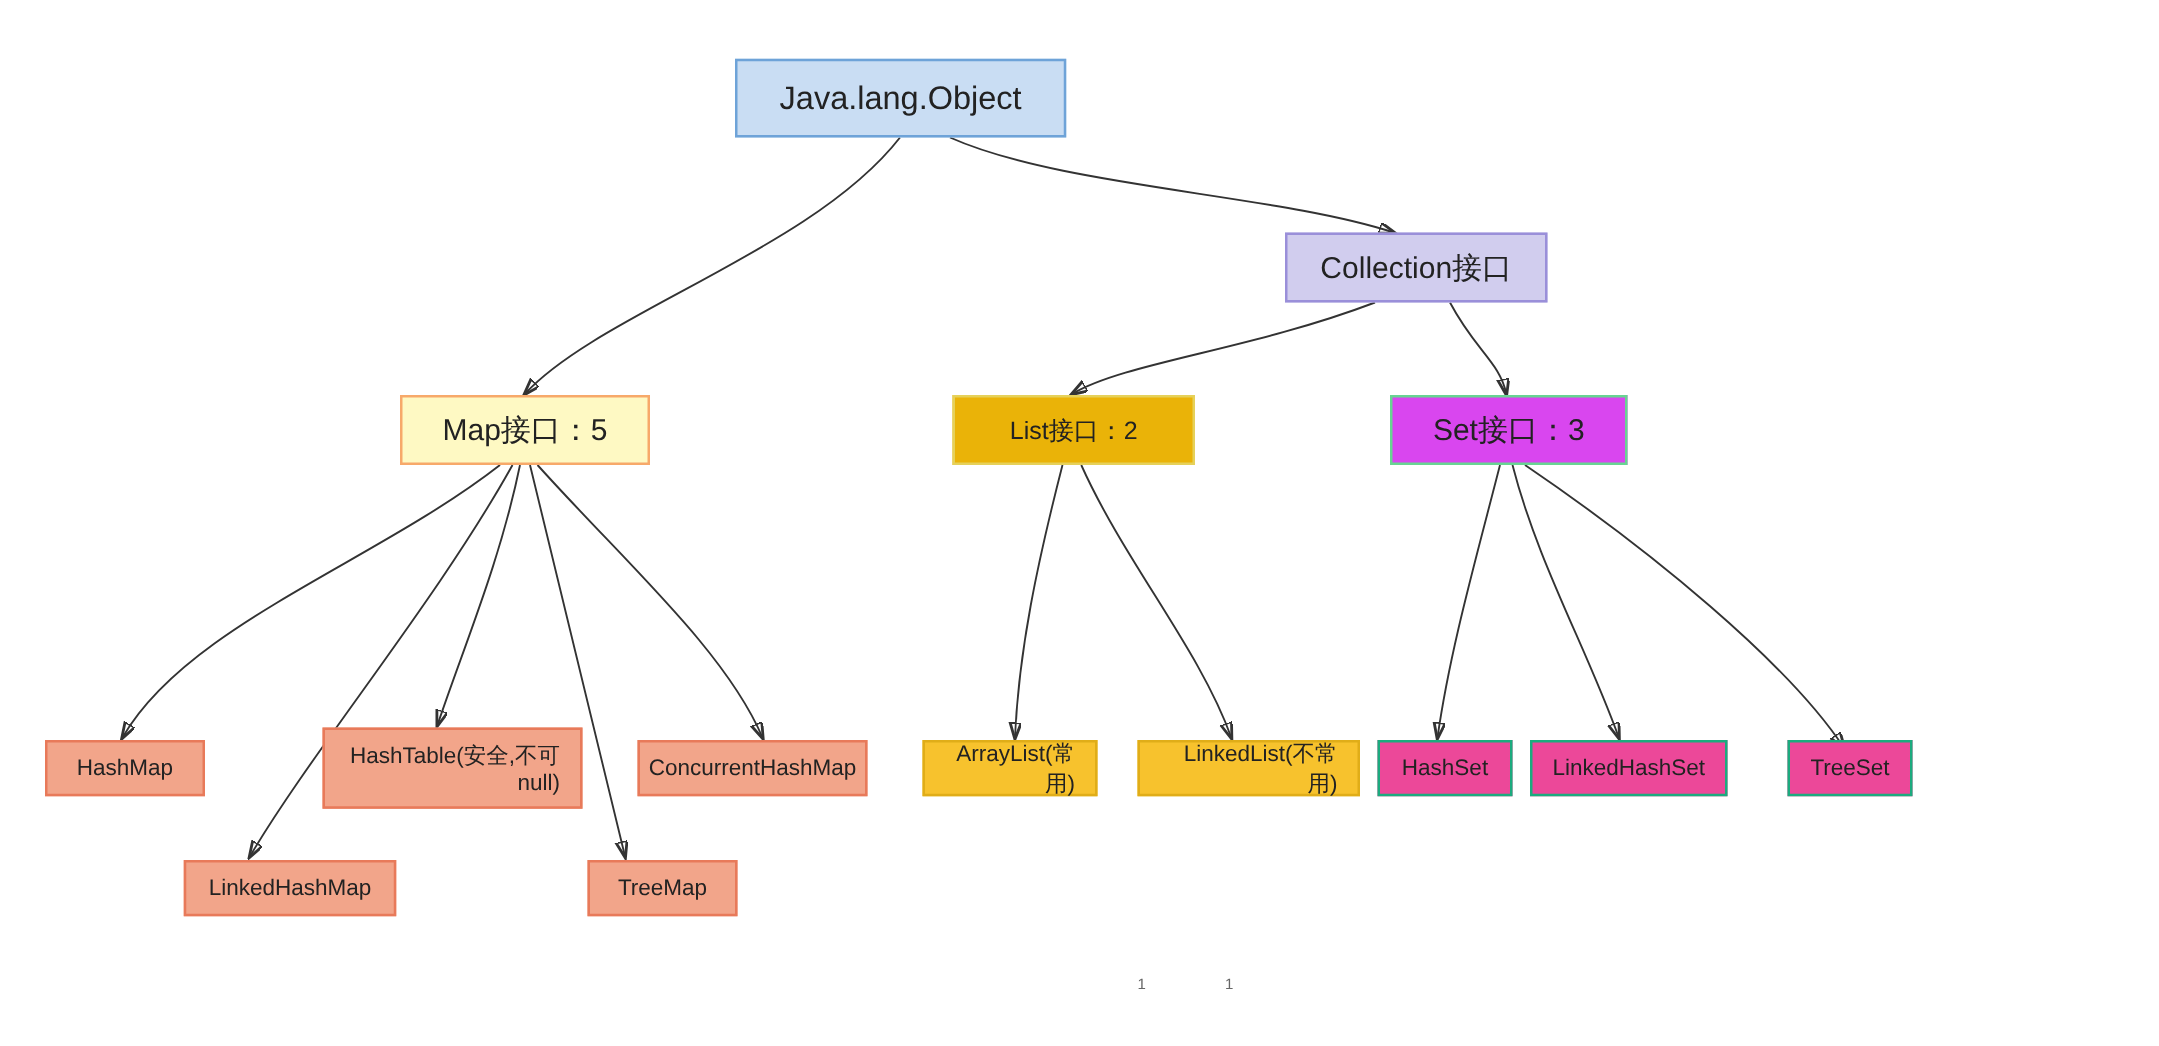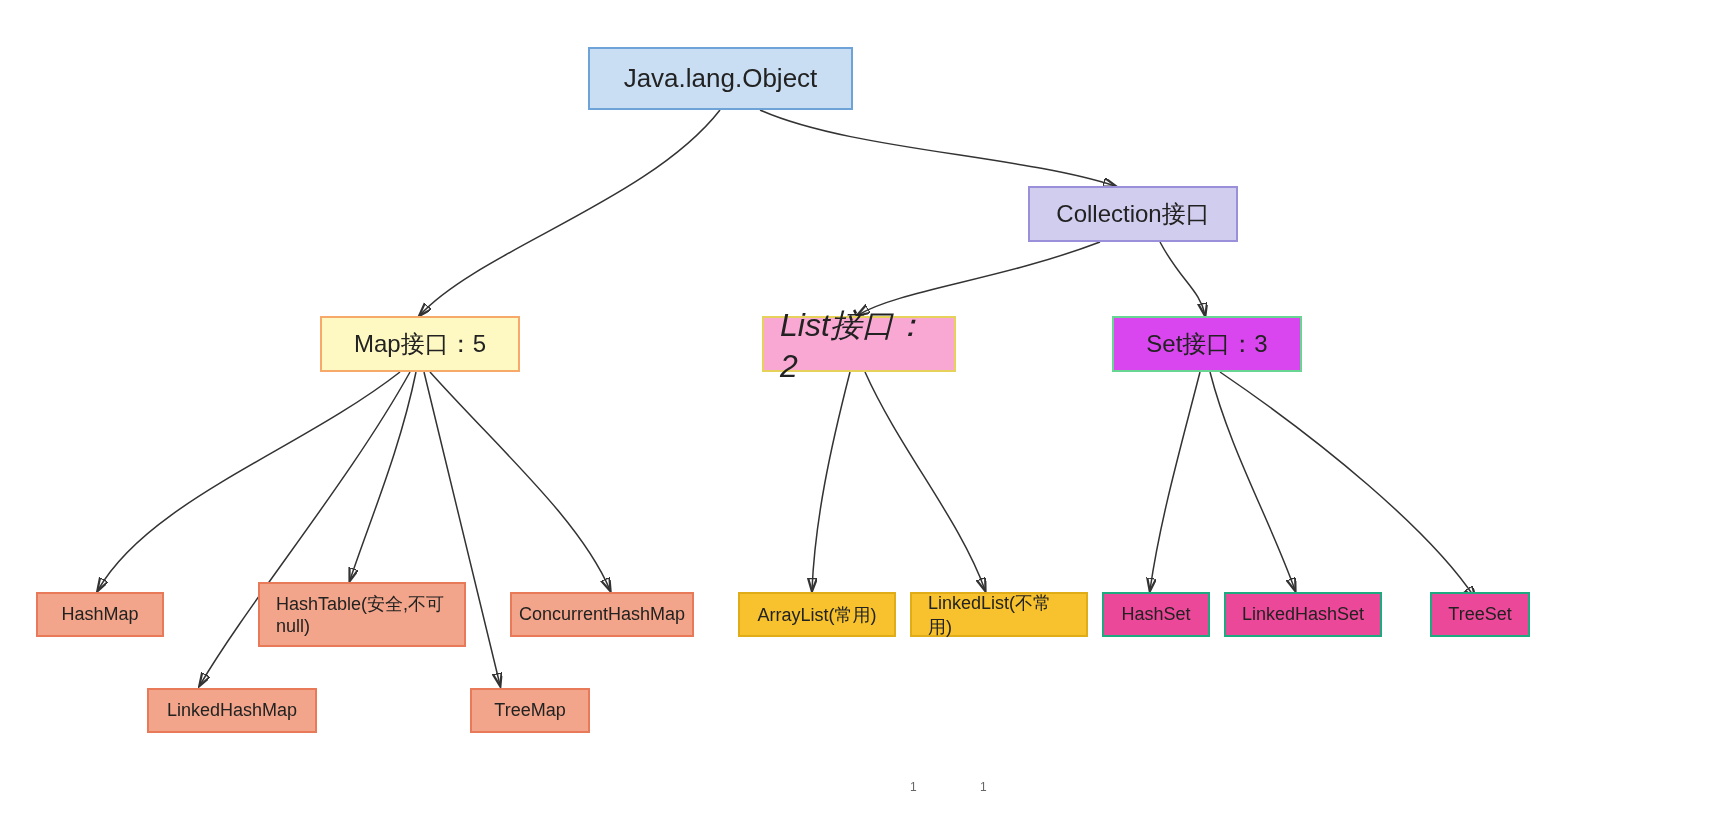--- a/index.html
+++ b/index.html
@@ -8,21 +8,21 @@
       height: 837px;
       background: #ffffff;
       position: relative;
       font-family: -apple-system, "Microsoft YaHei", "PingFang SC", sans-serif;
     }
     .node {
       position: absolute;
       display: flex;
       align-items: center;
       justify-content: center;
-      text-align: left;
+      text-align: right;
       padding: 9px 16px;
       border: 2px solid;
       font-size: 18px;
       color: #222;
     }
     .node-root {
       background: #c9ddf3;
       border-color: #6ea3d8;
       font-size: 26px;
       font-weight: 500;
@@ -33,25 +33,24 @@
       font-size: 24px;
       font-weight: 500;
     }
     .node-map {
       background: #fef9c3;
       border-color: #f7a96a;
       font-size: 24px;
       font-weight: 500;
     }
     .node-list {
-      background: #f9a8d4;
+      background: #eab308;
       border-color: #e6d15a;
-      font-size: 32px;
+      font-size: 20px;
       font-weight: 500;
-      font-style: italic;
     }
     .node-set {
       background: #d946ef;
       border-color: #68d592;
       font-size: 24px;
       font-weight: 500;
     }
     .node-map-leaf {
       background: #f2a58a;
       border-color: #e87a5a;
@@ -147,21 +146,21 @@
 <div class="node node-map-leaf" style="left:258px; top:582px; width:208px; height:65px;">
   <span>HashTable(安全,不可null)</span>
 </div>
 <div class="node node-map-leaf" style="left:470px; top:688px; width:120px; height:45px;">
   <span>TreeMap</span>
 </div>
 <div class="node node-map-leaf" style="left:510px; top:592px; width:184px; height:45px;">
   <span>ConcurrentHashMap</span>
 </div>
 
-<div class="node node-list-leaf" style="left:738px; top:592px; width:158px; height:45px;">
+<div class="node node-list-leaf" style="left:738px; top:592px; width:140px; height:45px;">
   <span>ArrayList(常用)</span>
 </div>
 <div class="node node-list-leaf" style="left:910px; top:592px; width:178px; height:45px;">
   <span>LinkedList(不常用)</span>
 </div>
 
 <div class="node node-set-leaf" style="left:1102px; top:592px; width:108px; height:45px;">
   <span>HashSet</span>
 </div>
 <div class="node node-set-leaf" style="left:1224px; top:592px; width:158px; height:45px;">

